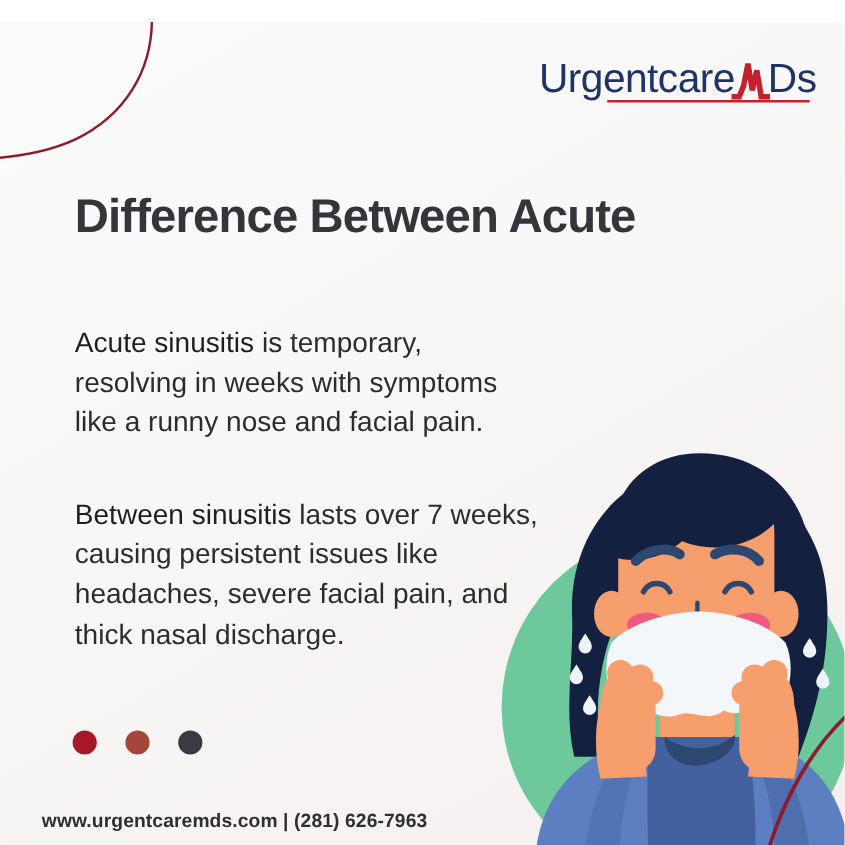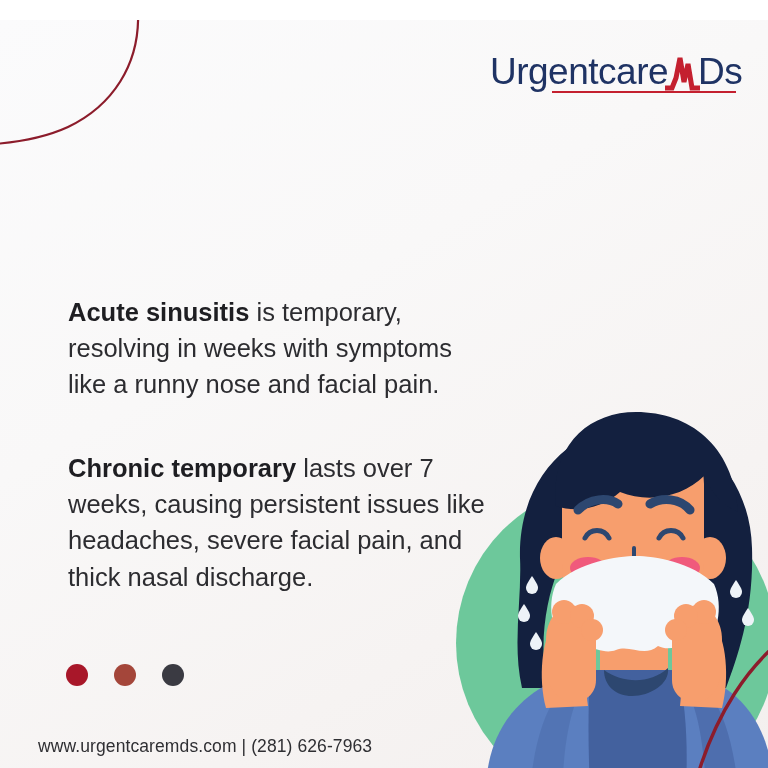--- a/index.html
+++ b/index.html
@@ -55,21 +55,21 @@
   .para {
     position: absolute;
     left: 68px;
     width: 420px;
     margin: 0;
     font-size: 25.5px;
     line-height: 1.42;
     color: #2c2c30;
     font-weight: 400;
   }
-  .para b { font-weight: 700; color: #1e1e22; }
+  .para b { font-weight: 400; color: #1e1e22; }
   .para-1 { top: 274px; }
   .para-2 { top: 430px; width: 430px; }
 
   
   .dots {
     position: absolute;
     left: 66px;
     top: 644px;
     display: flex;
     gap: 26px;
@@ -78,21 +78,21 @@
     width: 22px; height: 22px;
     border-radius: 50%;
   }
 
   
   .footer {
     position: absolute;
     left: 38px;
     top: 716px;
     font-size: 17.5px;
-    font-weight: 400;
+    font-weight: 700;
     letter-spacing: 0.1px;
     color: #2f2f33;
   }
 
   
   .illustration {
     position: absolute;
     right: 0;
     bottom: 0;
     width: 330px;
@@ -114,29 +114,29 @@
     <svg class="logo-svg" width="252" height="52" viewBox="0 0 252 52">
       <text x="0" y="36" font-family="Liberation Sans, sans-serif" font-size="37" fill="#1F3364" letter-spacing="-0.5">Urgentcare</text>
 
       <path d="M175 40 L182 40 L186 30 L190 10 L194 34 L198 16 L202 40 L210 40" stroke="#C4202F" stroke-width="5" fill="none" stroke-linejoin="miter" stroke-linecap="butt"></path>
       <text x="208" y="36" font-family="Liberation Sans, sans-serif" font-size="37" fill="#1F3364" letter-spacing="-0.5">Ds</text>
       <path d="M62 44 L246 44" stroke="#C4202F" stroke-width="2.2"></path>
     </svg>
   </div>
 
   <h1 class="headline">
-    <br>
+    <span>Difference Between Acute</span><br>
   </h1>
 
   <p class="para para-1">
     <b>Acute sinusitis</b><span> is temporary, resolving in weeks with symptoms like a runny nose and facial pain.</span>
   </p>
 
   <p class="para para-2">
-    <b>Chronic temporary</b><span> lasts over 7 weeks, causing persistent issues like headaches, severe facial pain, and thick nasal discharge.</span>
+    <b>Between sinusitis</b><span> lasts over 7 weeks, causing persistent issues like headaches, severe facial pain, and thick nasal discharge.</span>
   </p>
 
   <div class="dots">
     <span class="dot" style="background: rgb(168, 23, 41);"></span>
     <span class="dot" style="background: rgb(164, 70, 58);"></span>
     <span class="dot" style="background: rgb(58, 58, 66);"></span>
   </div>
 
   <div class="footer">www.urgentcaremds.com | (281) 626-7963</div>
 

